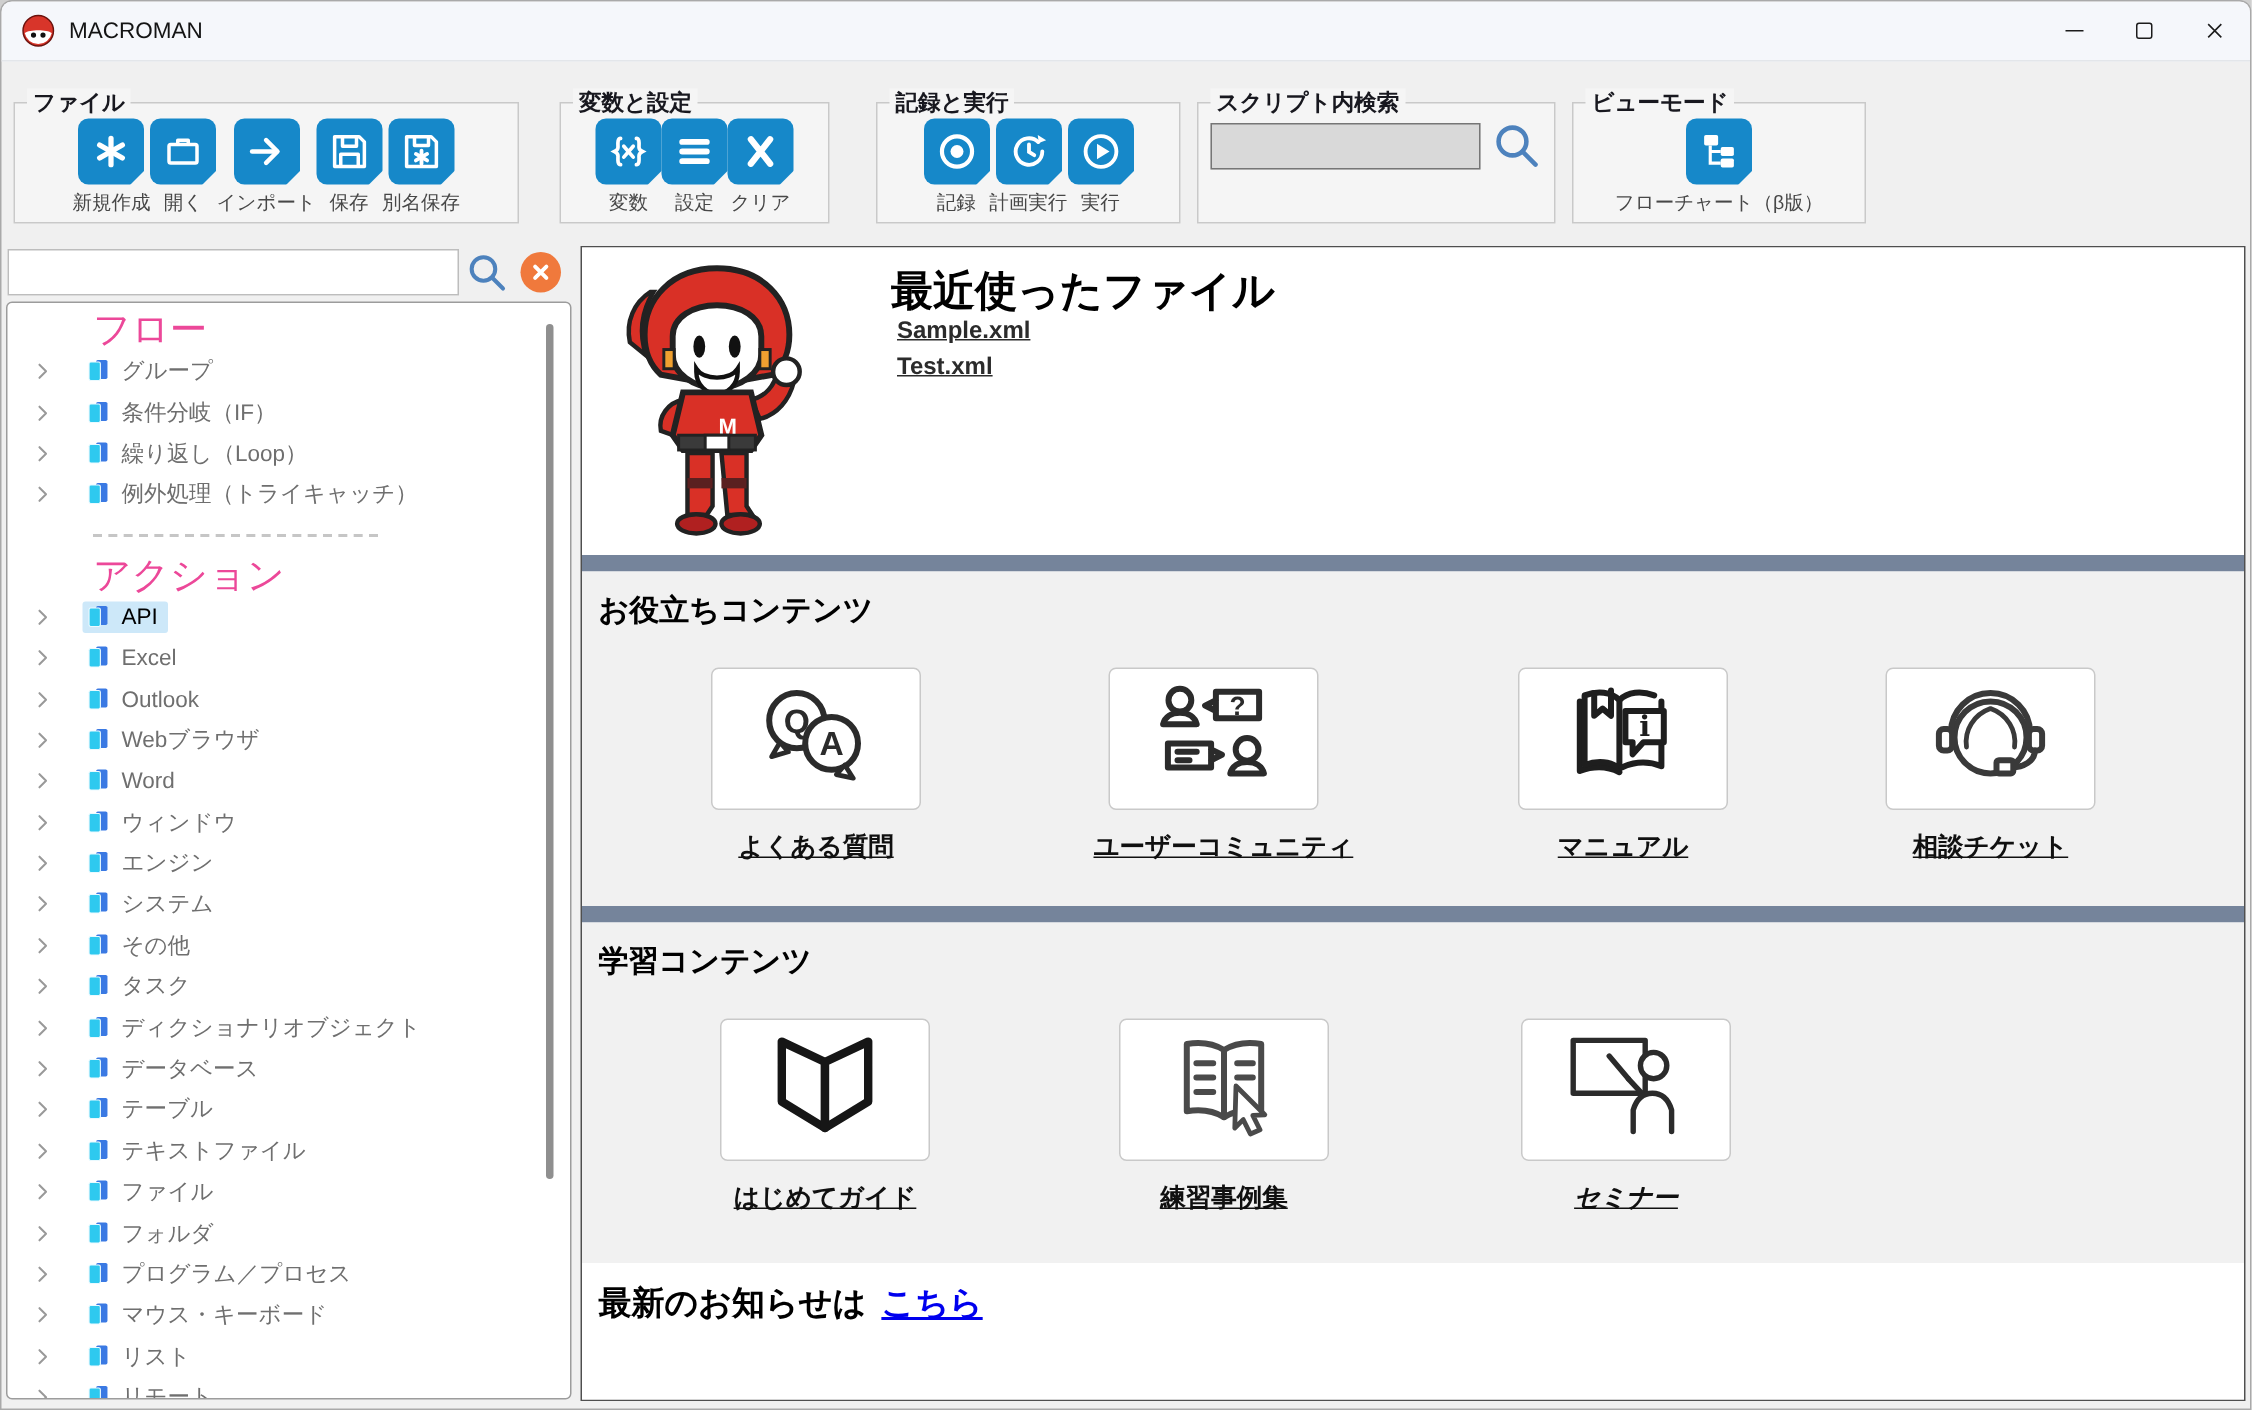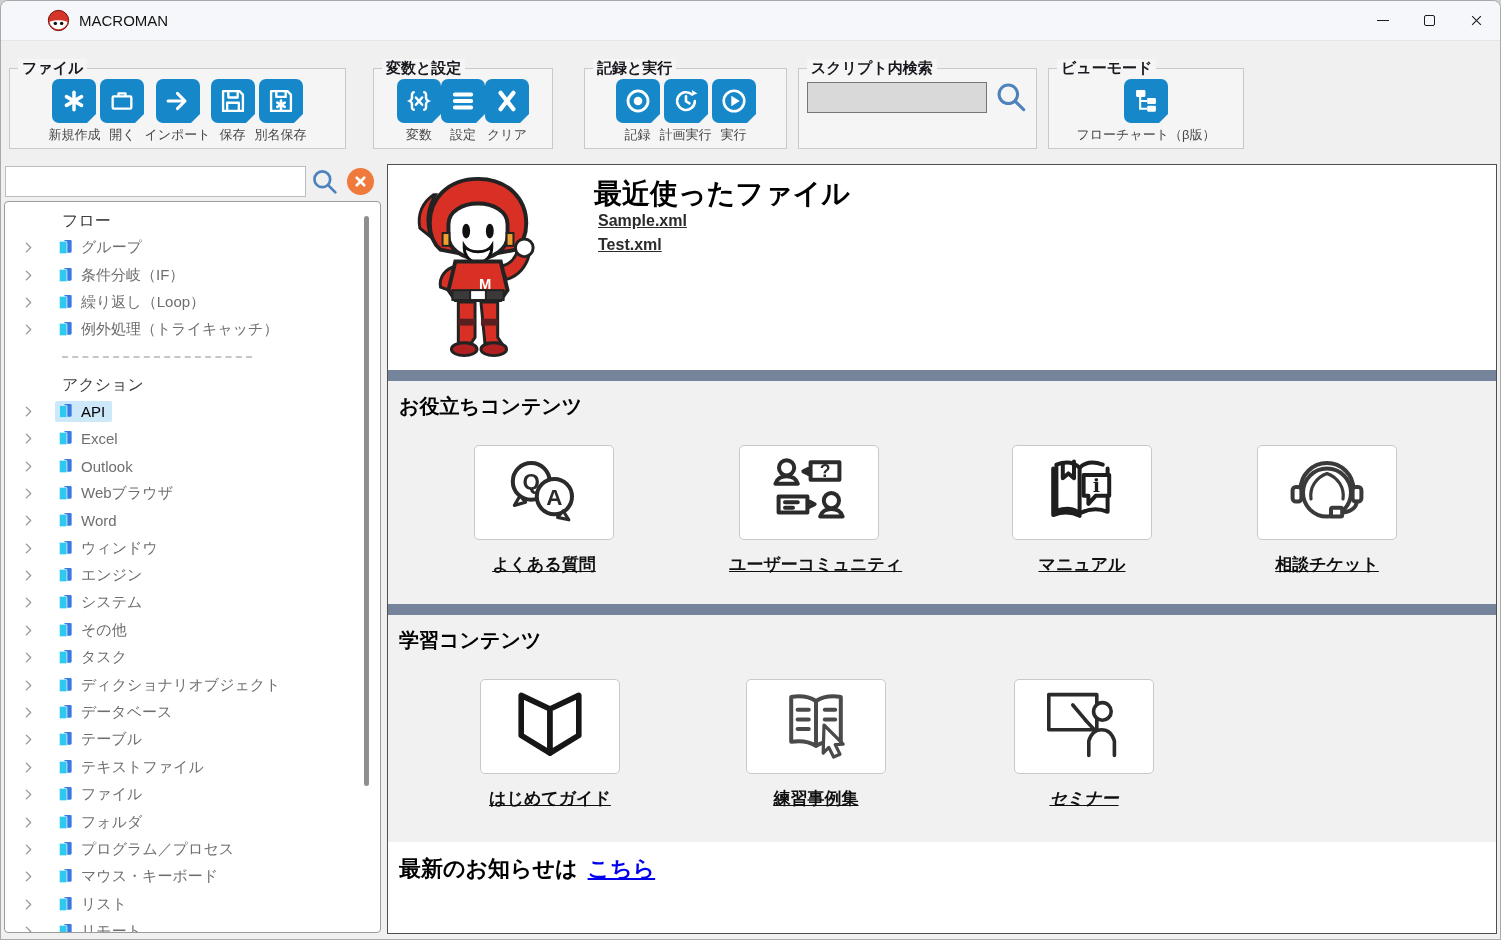--- a/index.html
+++ b/index.html
@@ -2,21 +2,21 @@
 <html><head>
 <meta charset="utf-8">
 <style>
   * { margin:0; padding:0; box-sizing:border-box; }
   html,body { background:#cfcfcf; font-family:"Liberation Sans",sans-serif; }
   .window { position:relative; width:1501px; height:940px; background:#f0f0f0;
             border:1px solid #a9a9a9; border-radius:8px 8px 0 0; overflow:hidden; }
 
   
   .titlebar { position:absolute; top:0; left:0; right:0; height:40px; background:#f5f7fb;
-              border-bottom:1px solid #e3e6ea; display:flex; align-items:center;padding-left:33px; }
+              border-bottom:1px solid #e3e6ea; display:flex; align-items:center; }
   .logo { width:23px; height:23px; margin-left:13px; }
   .title-text { margin-left:9px; font-size:15px; color:#141414; }
   .win-controls { margin-left:auto; display:flex; height:100%; }
   .win-btn { width:47px; height:100%; display:flex; align-items:center; justify-content:center; cursor:default; }
   .glyph-min { width:12px; border-top:1.4px solid #1c1c1c; display:block; }
   .glyph-max { width:11px; height:11px; border:1.4px solid #1c1c1c; border-radius:2px; display:block; }
   .glyph-close { width:15px; height:15px; display:block; }
 
   
   .group { position:absolute; top:67px; height:81px; border:1px solid #c9c9c9; background:#f5f5f5; }
@@ -41,21 +41,21 @@
 
   
   .side-search-input { position:absolute; left:4px; top:165px; width:301px; height:31px; background:#fff;
                        border:1px solid #bdbdbd; font-size:15px; padding:0 7px; }
   .side-search-btn { position:absolute; left:310px; top:167px; width:28px; height:28px; cursor:pointer; }
   .side-clear-btn { position:absolute; left:346px; top:167px; width:27px; height:27px; border-radius:50%;
                     background:#F0793C; display:flex; align-items:center; justify-content:center; cursor:pointer; }
   .side-clear-btn svg { width:15px; height:15px; }
   .tree-panel { position:absolute; left:3px; top:200px; width:377px; height:732px; background:#fff;
                 border:1px solid #9c9c9c; border-radius:4px; overflow:hidden; padding-top:5px; }
-  .tree-header { height:27px; line-height:27px; padding-left:57px; font-size:16px; color:#404040; }
+  .tree-header { height:27px; line-height:27px; padding-left:57px; font-size:25px; color:#ec4899; }
   .tree-row { height:27.4px; display:flex; align-items:center; cursor:pointer;gap:12px; }
   .chev { width:15px; height:15px; margin-left:16px; flex:none; }
   .row-core { display:flex; align-items:center; margin-left:7px; padding:2px 7px 2px 2px; border-radius:2px; }
   .t-icon { width:17px; height:17px; flex:none; }
   .t-label { margin-left:7px; font-size:15px; color:#6f6f6f; white-space:nowrap; }
   .tree-row.selected .row-core { background:#CDE8F9; }
   .tree-row.selected .t-label { color:#000; }
   .tree-sep { height:27px; display:flex; align-items:center; }
   .tree-sep i { display:block; width:190px; margin-left:57px; border-top:2px dashed #c6c6c6; }
   .tree-thumb { position:absolute; right:11px; top:14px; width:5px; height:570px; background:#8f8f8f; border-radius:3px; }

